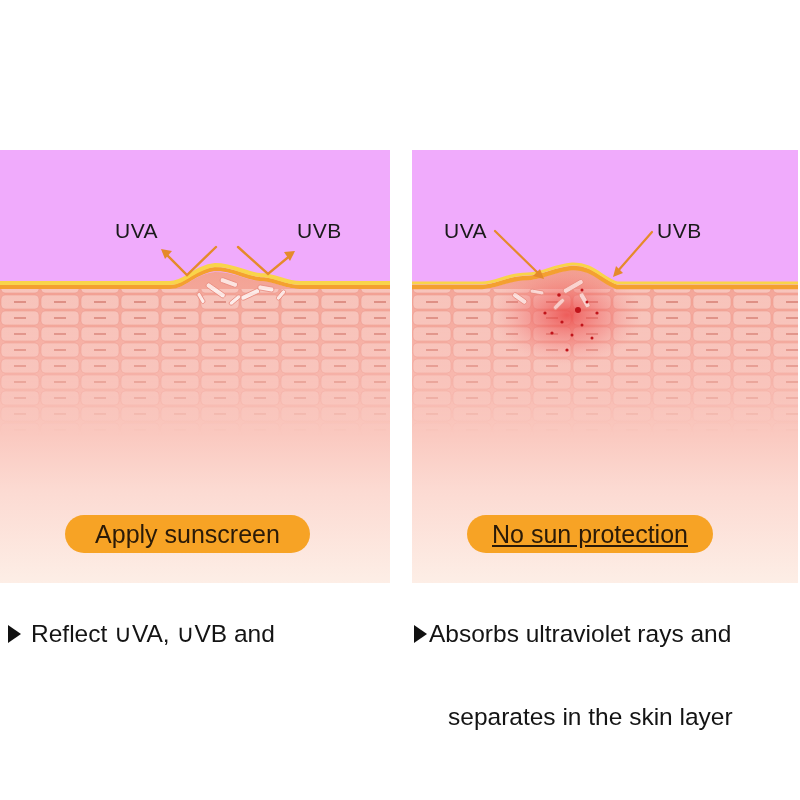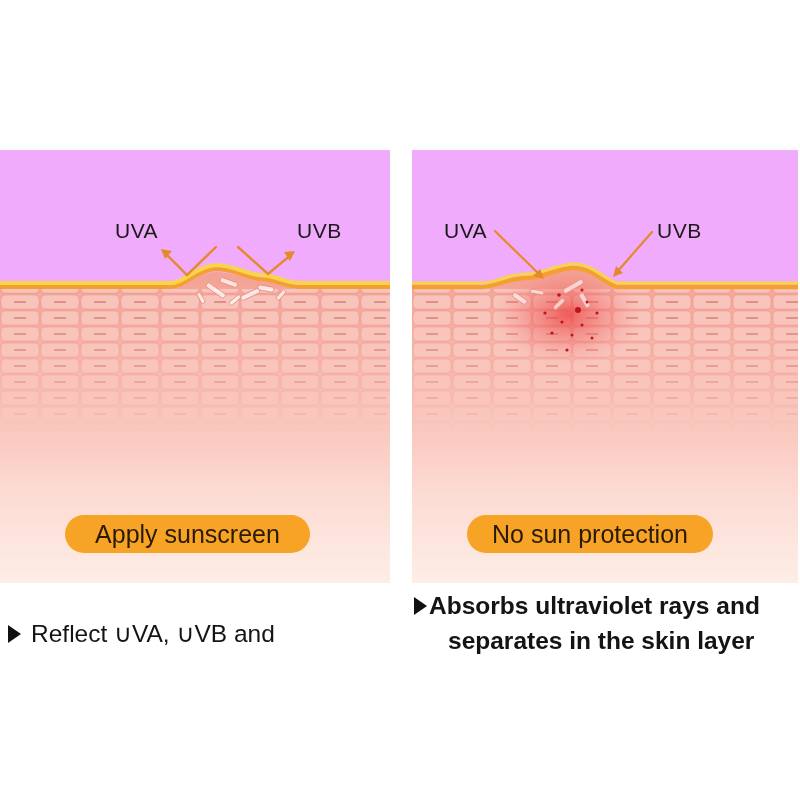--- a/index.html
+++ b/index.html
@@ -124,22 +124,22 @@
     <path d="M0 133 L70 133 C85 133 95 124 115 124 C130 124 140 116 160 114 C180 113 190 128 205 133 L386 133" fill="none" stroke="#f9d44a" stroke-width="3"></path>
     <g stroke="#e58a2a" stroke-width="2.2" fill="none" stroke-linecap="round">
       <line x1="83" y1="81" x2="128" y2="125"></line>
       <line x1="240" y1="82" x2="205" y2="122"></line>
     </g>
     <polygon points="132,129 121,126 128,119" fill="#e58a2a"></polygon>
     <polygon points="201,127 204,116 211,123" fill="#e58a2a"></polygon>
   </svg>
   <div class="uv-label" style="left:32px;top:69px;">UVA</div>
   <div class="uv-label" style="left:245px;top:69px;">UVB</div>
-  <div class="pill" style="left:55px;width:246px;">No sun protection</div>
+  <div class="pill" style="left:55px;width:246px;text-decoration:underline;">No sun protection</div>
 </div>
 
 <div class="caption" style="left:8px;top:616px;">
   <span class="tri"></span><span>Reflect ∪VA, ∪VB and</span>
 </div>
-<div class="caption" style="left:414px;top:588px;font-weight:bold;">
+<div class="caption" style="left:414px;top:616px;">
   <span class="tri" style="margin-right:2px;"></span><span>Absorbs ultraviolet rays and</span>
-  <span class="line2" style="padding-left:34px;">separates in the skin layer</span>
+  <span class="line2" style="padding-left:34px;margin-top:48px;">separates in the skin layer</span>
 </div>
 
 </body></html>

